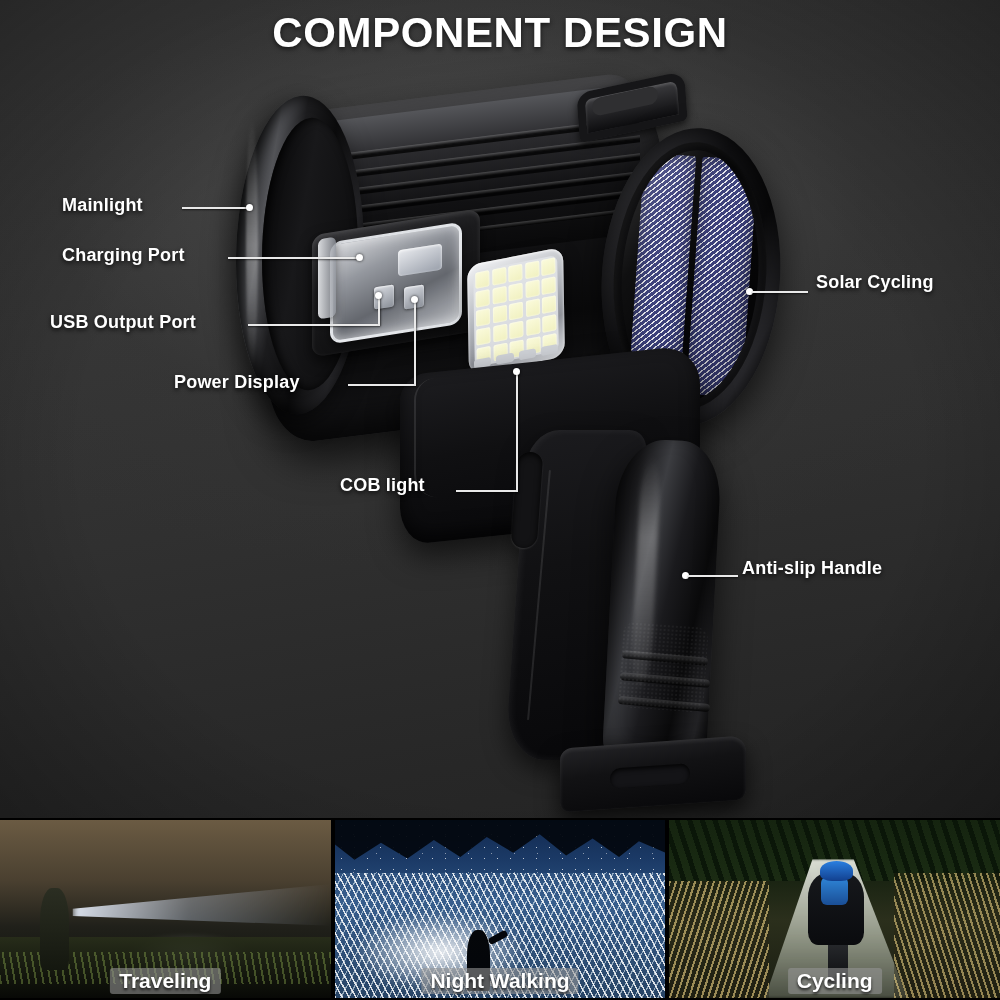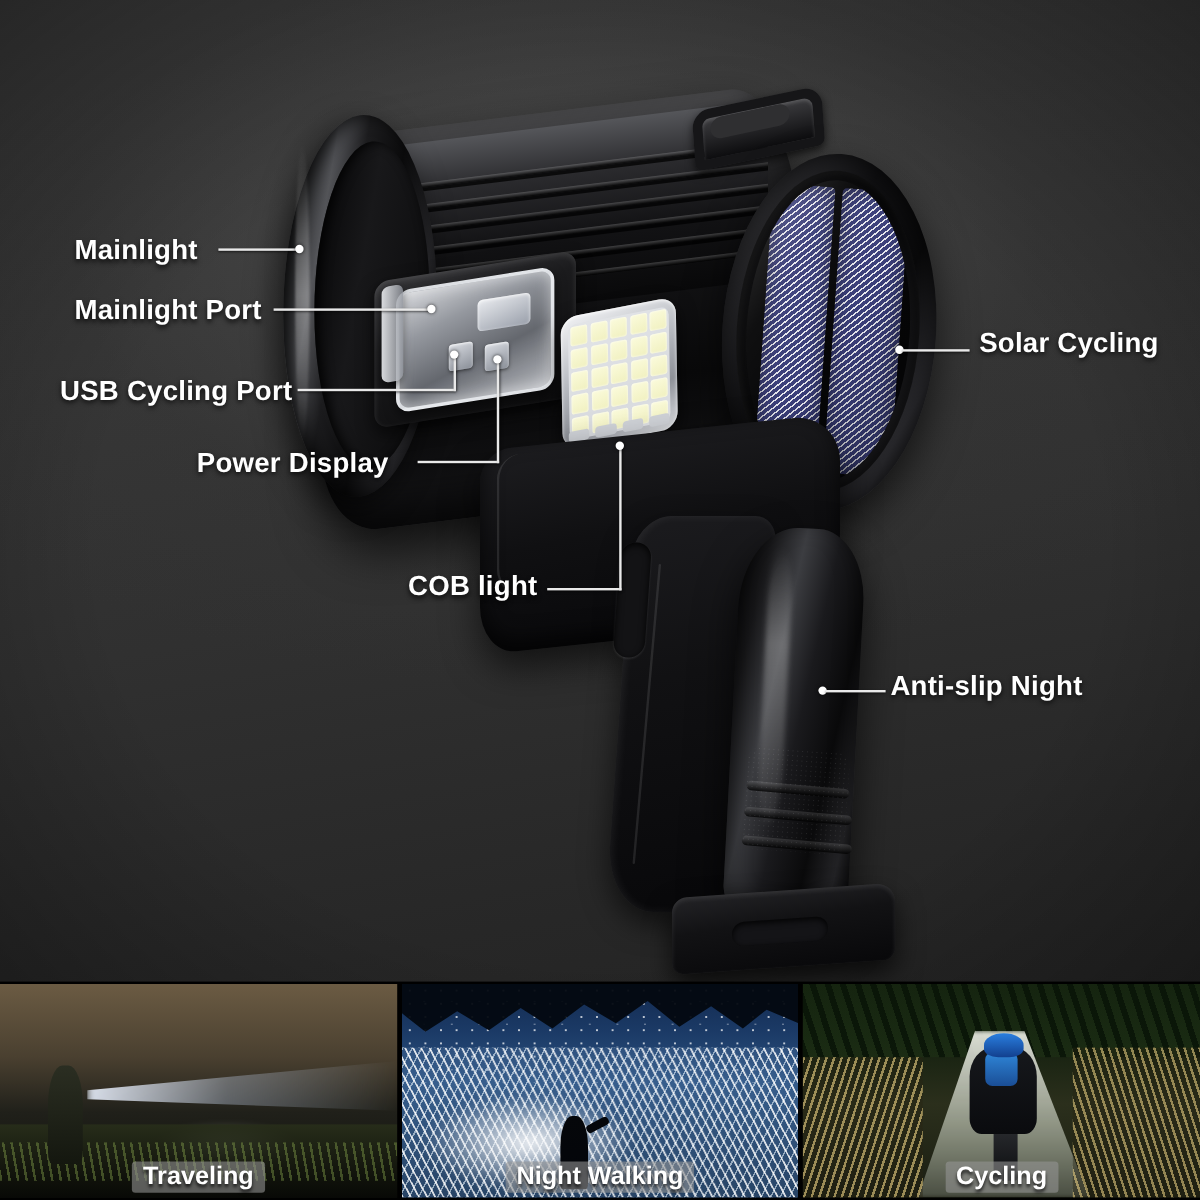--- a/index.html
+++ b/index.html
@@ -24,21 +24,21 @@
 
   
   .title{
     position:absolute;left:0;top:9px;width:1000px;text-align:center;
     color:#fff;font-size:42px;font-weight:bold;letter-spacing:.6px;
     text-shadow:0 2px 5px rgba(0,0,0,.65);
   }
 
   
   .lbl{
-    position:absolute;color:#fff;font-size:23px;font-weight:bold;
+    position:absolute;color:#fff;font-size:18px;font-weight:bold;
     white-space:nowrap;text-shadow:0 2px 4px rgba(0,0,0,.8);
     letter-spacing:.2px;
   }
   .lead{position:absolute;height:2px;background:#e9e9e9;box-shadow:0 1px 2px rgba(0,0,0,.6);}
   .leadv{position:absolute;width:2px;background:#e9e9e9;box-shadow:1px 0 2px rgba(0,0,0,.6);}
   .dot{position:absolute;width:7px;height:7px;border-radius:50%;background:#fff;
        box-shadow:0 0 3px rgba(0,0,0,.8);}
 
   
   #torch{position:absolute;left:0;top:0;width:1000px;height:1000px;}
@@ -418,20 +418,21 @@
   }
 </style>
 </head>
 <body>
 
 <div id="stage">
 
   <div class="bg"></div>
   <div class="bg-vig"></div>
 
+  <div class="title">COMPONENT DESIGN</div>
 
   <div id="torch">
 
     <div class="barrel"></div>
 
     <div class="fins">
       <div class="fin" style="top:34px"></div>
         <div class="fin-gap" style="top:38px"></div>
       <div class="fin" style="top:52px"></div>
         <div class="fin-gap" style="top:56px"></div>
@@ -516,46 +517,46 @@
     <div class="grip-rib" style="left:618px;top:700px;width:92px"></div>
     <div class="grip-tex"></div>
     <div class="grip-base"></div>
     <div class="grip-base-cut"></div>
   </div>
 
   <div class="lbl" style="left:62px;top:195px">Mainlight</div>
   <div class="lead" style="left:182px;top:207px;width:66px"></div>
   <div class="dot" style="left:246px;top:204px"></div>
 
-  <div class="lbl" style="left:62px;top:245px">Mainlight Port</div>
+  <div class="lbl" style="left:62px;top:245px">Charging Port</div>
   <div class="lead" style="left:228px;top:257px;width:130px"></div>
   <div class="dot" style="left:356px;top:254px"></div>
 
-  <div class="lbl" style="left:50px;top:312px">USB Cycling Port</div>
+  <div class="lbl" style="left:50px;top:312px">USB Output Port</div>
   <div class="lead" style="left:248px;top:324px;width:132px"></div>
   <div class="leadv" style="left:378px;top:296px;height:30px"></div>
   <div class="dot" style="left:375px;top:292px"></div>
 
-  <div class="lbl" style="left:164px;top:372px">Power Display</div>
+  <div class="lbl" style="left:174px;top:372px">Power Display</div>
   <div class="lead" style="left:348px;top:384px;width:68px"></div>
   <div class="leadv" style="left:414px;top:300px;height:86px"></div>
   <div class="dot" style="left:411px;top:296px"></div>
 
   <div class="lbl" style="left:340px;top:475px">COB light</div>
   <div class="lead" style="left:456px;top:490px;width:62px"></div>
   <div class="leadv" style="left:516px;top:372px;height:120px"></div>
   <div class="dot" style="left:513px;top:368px"></div>
 
   <div class="dot" style="left:746px;top:288px"></div>
   <div class="lead" style="left:752px;top:291px;width:56px"></div>
   <div class="lbl" style="left:816px;top:272px">Solar Cycling</div>
 
   <div class="dot" style="left:682px;top:572px"></div>
   <div class="lead" style="left:688px;top:575px;width:50px"></div>
-  <div class="lbl" style="left:742px;top:558px">Anti-slip Night</div>
+  <div class="lbl" style="left:742px;top:558px">Anti-slip Handle</div>
 
   <div class="strip">
 
     <div class="thumb t1">
       <div class="beam"></div>
       <div class="glow"></div>
       <div class="ground"></div>
       <div class="veg"></div>
       <div class="person"></div>
       <div class="cap">Traveling</div>

